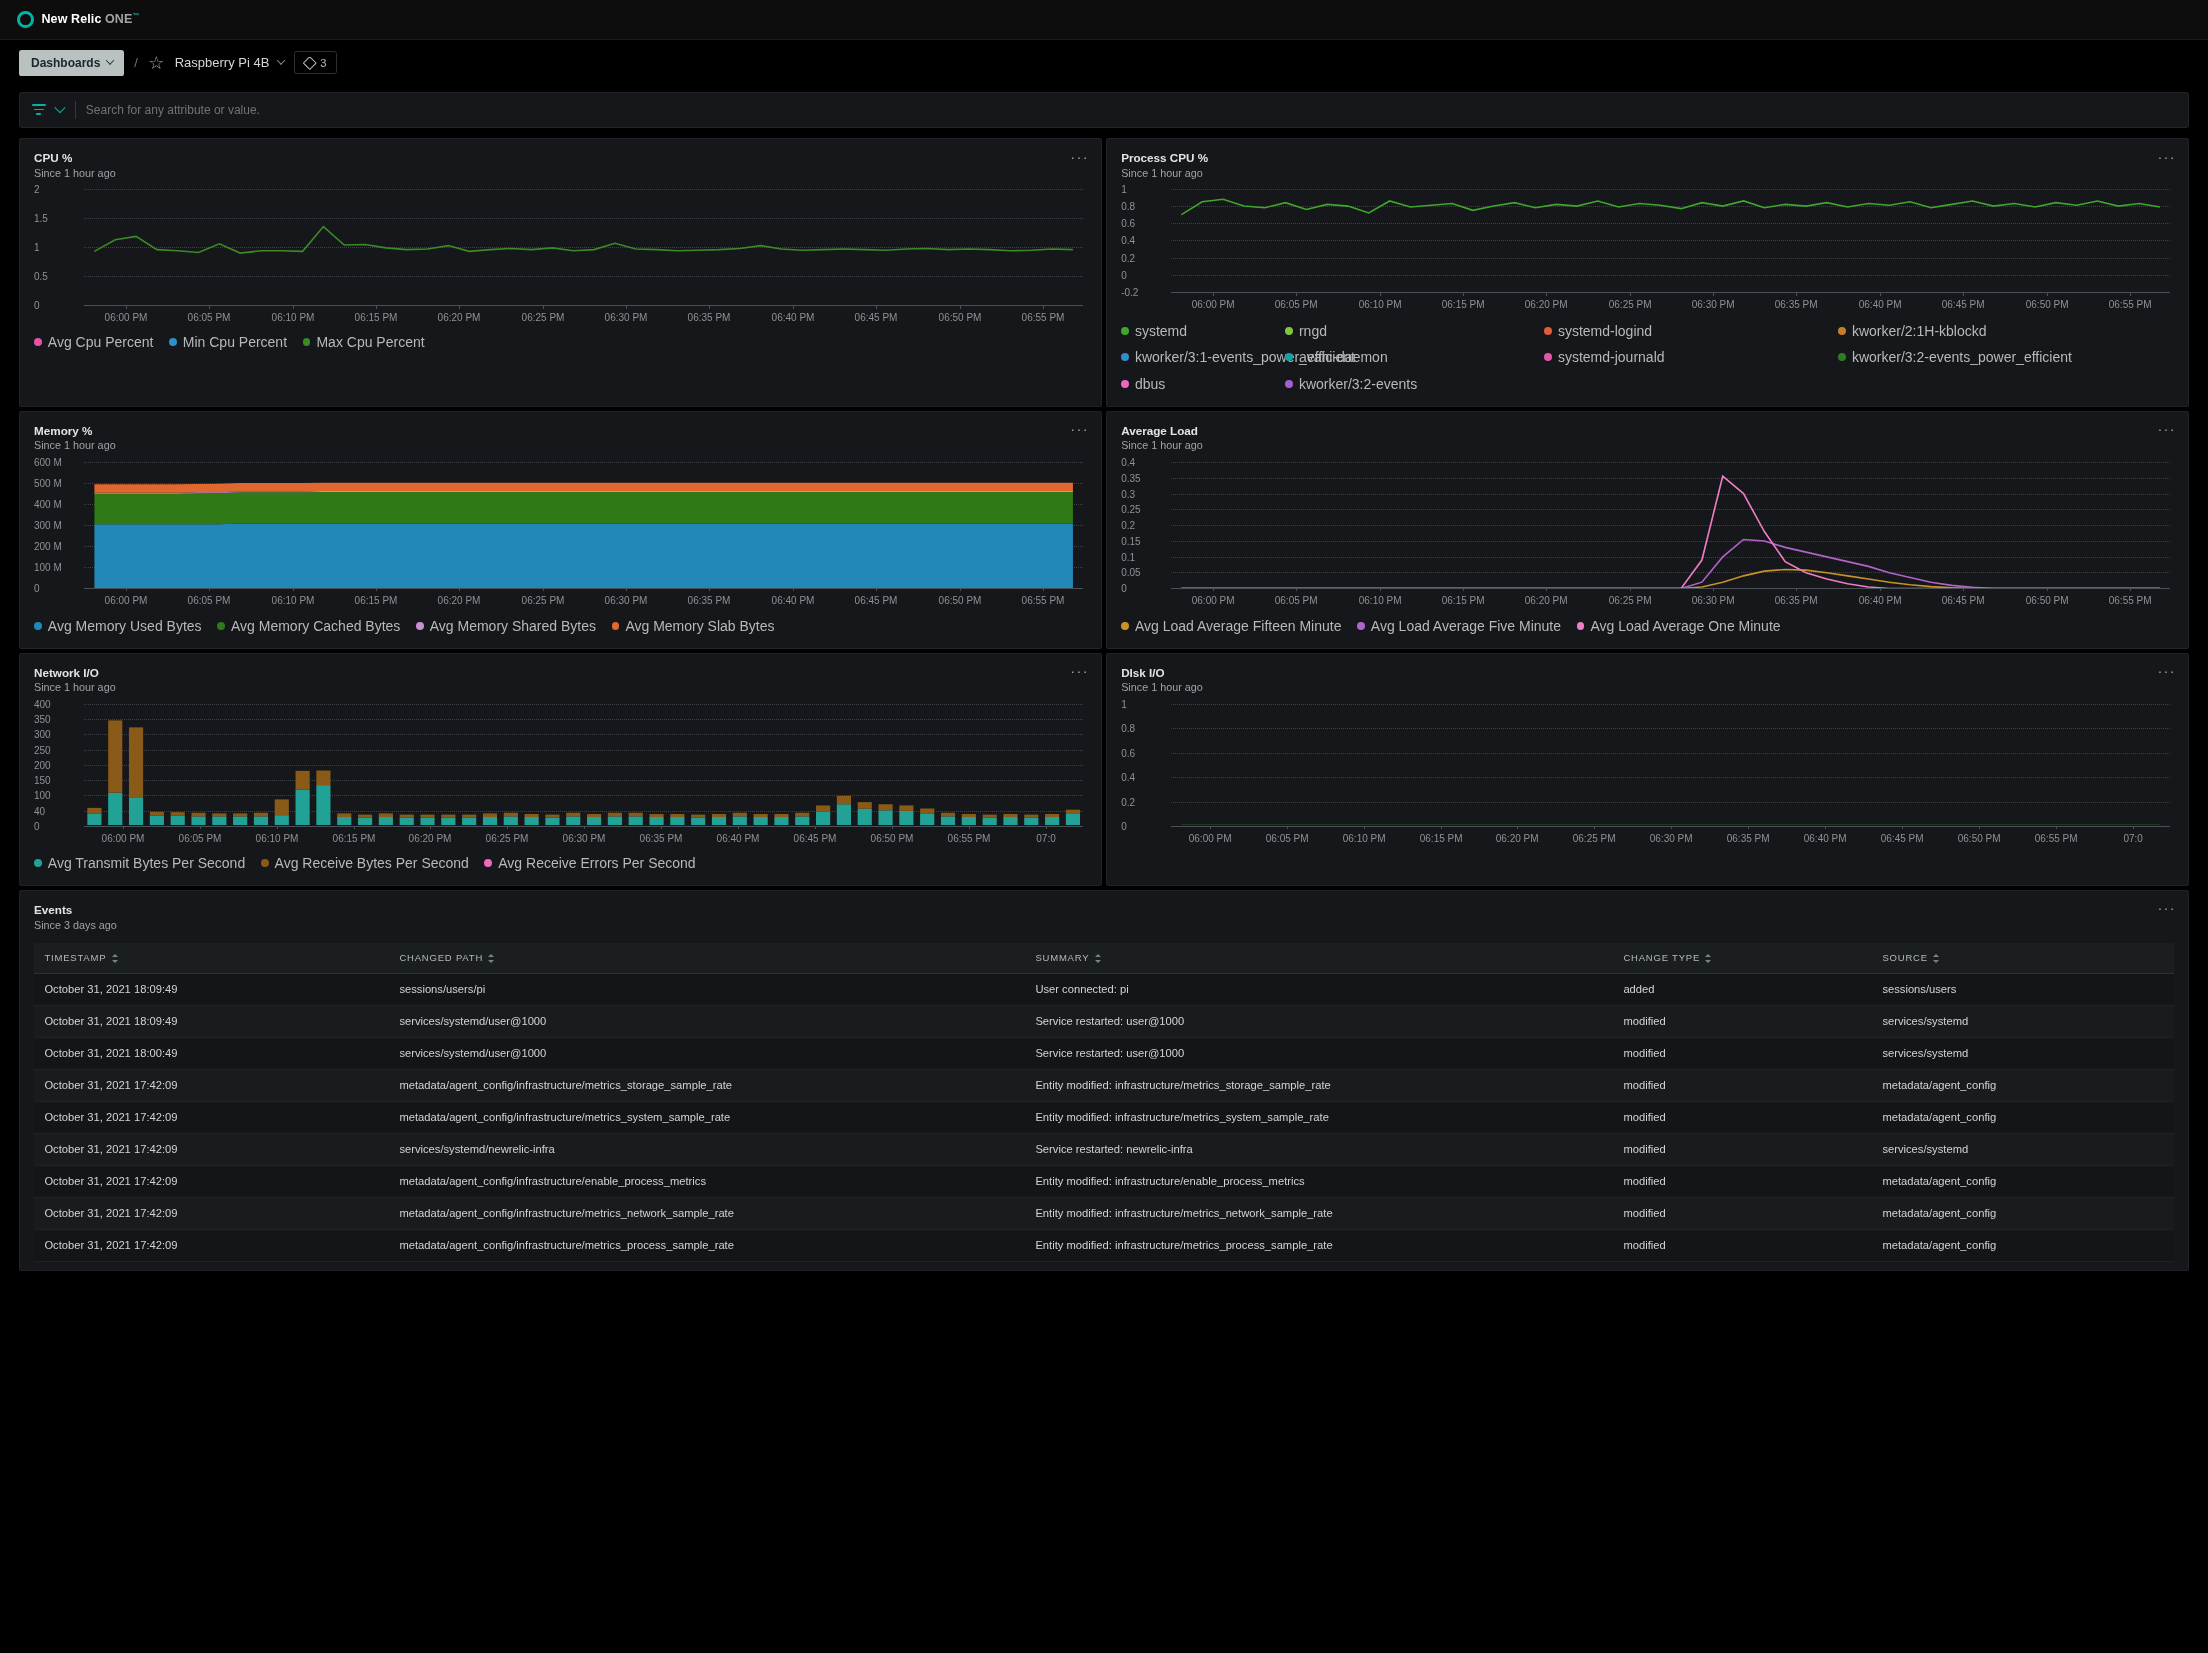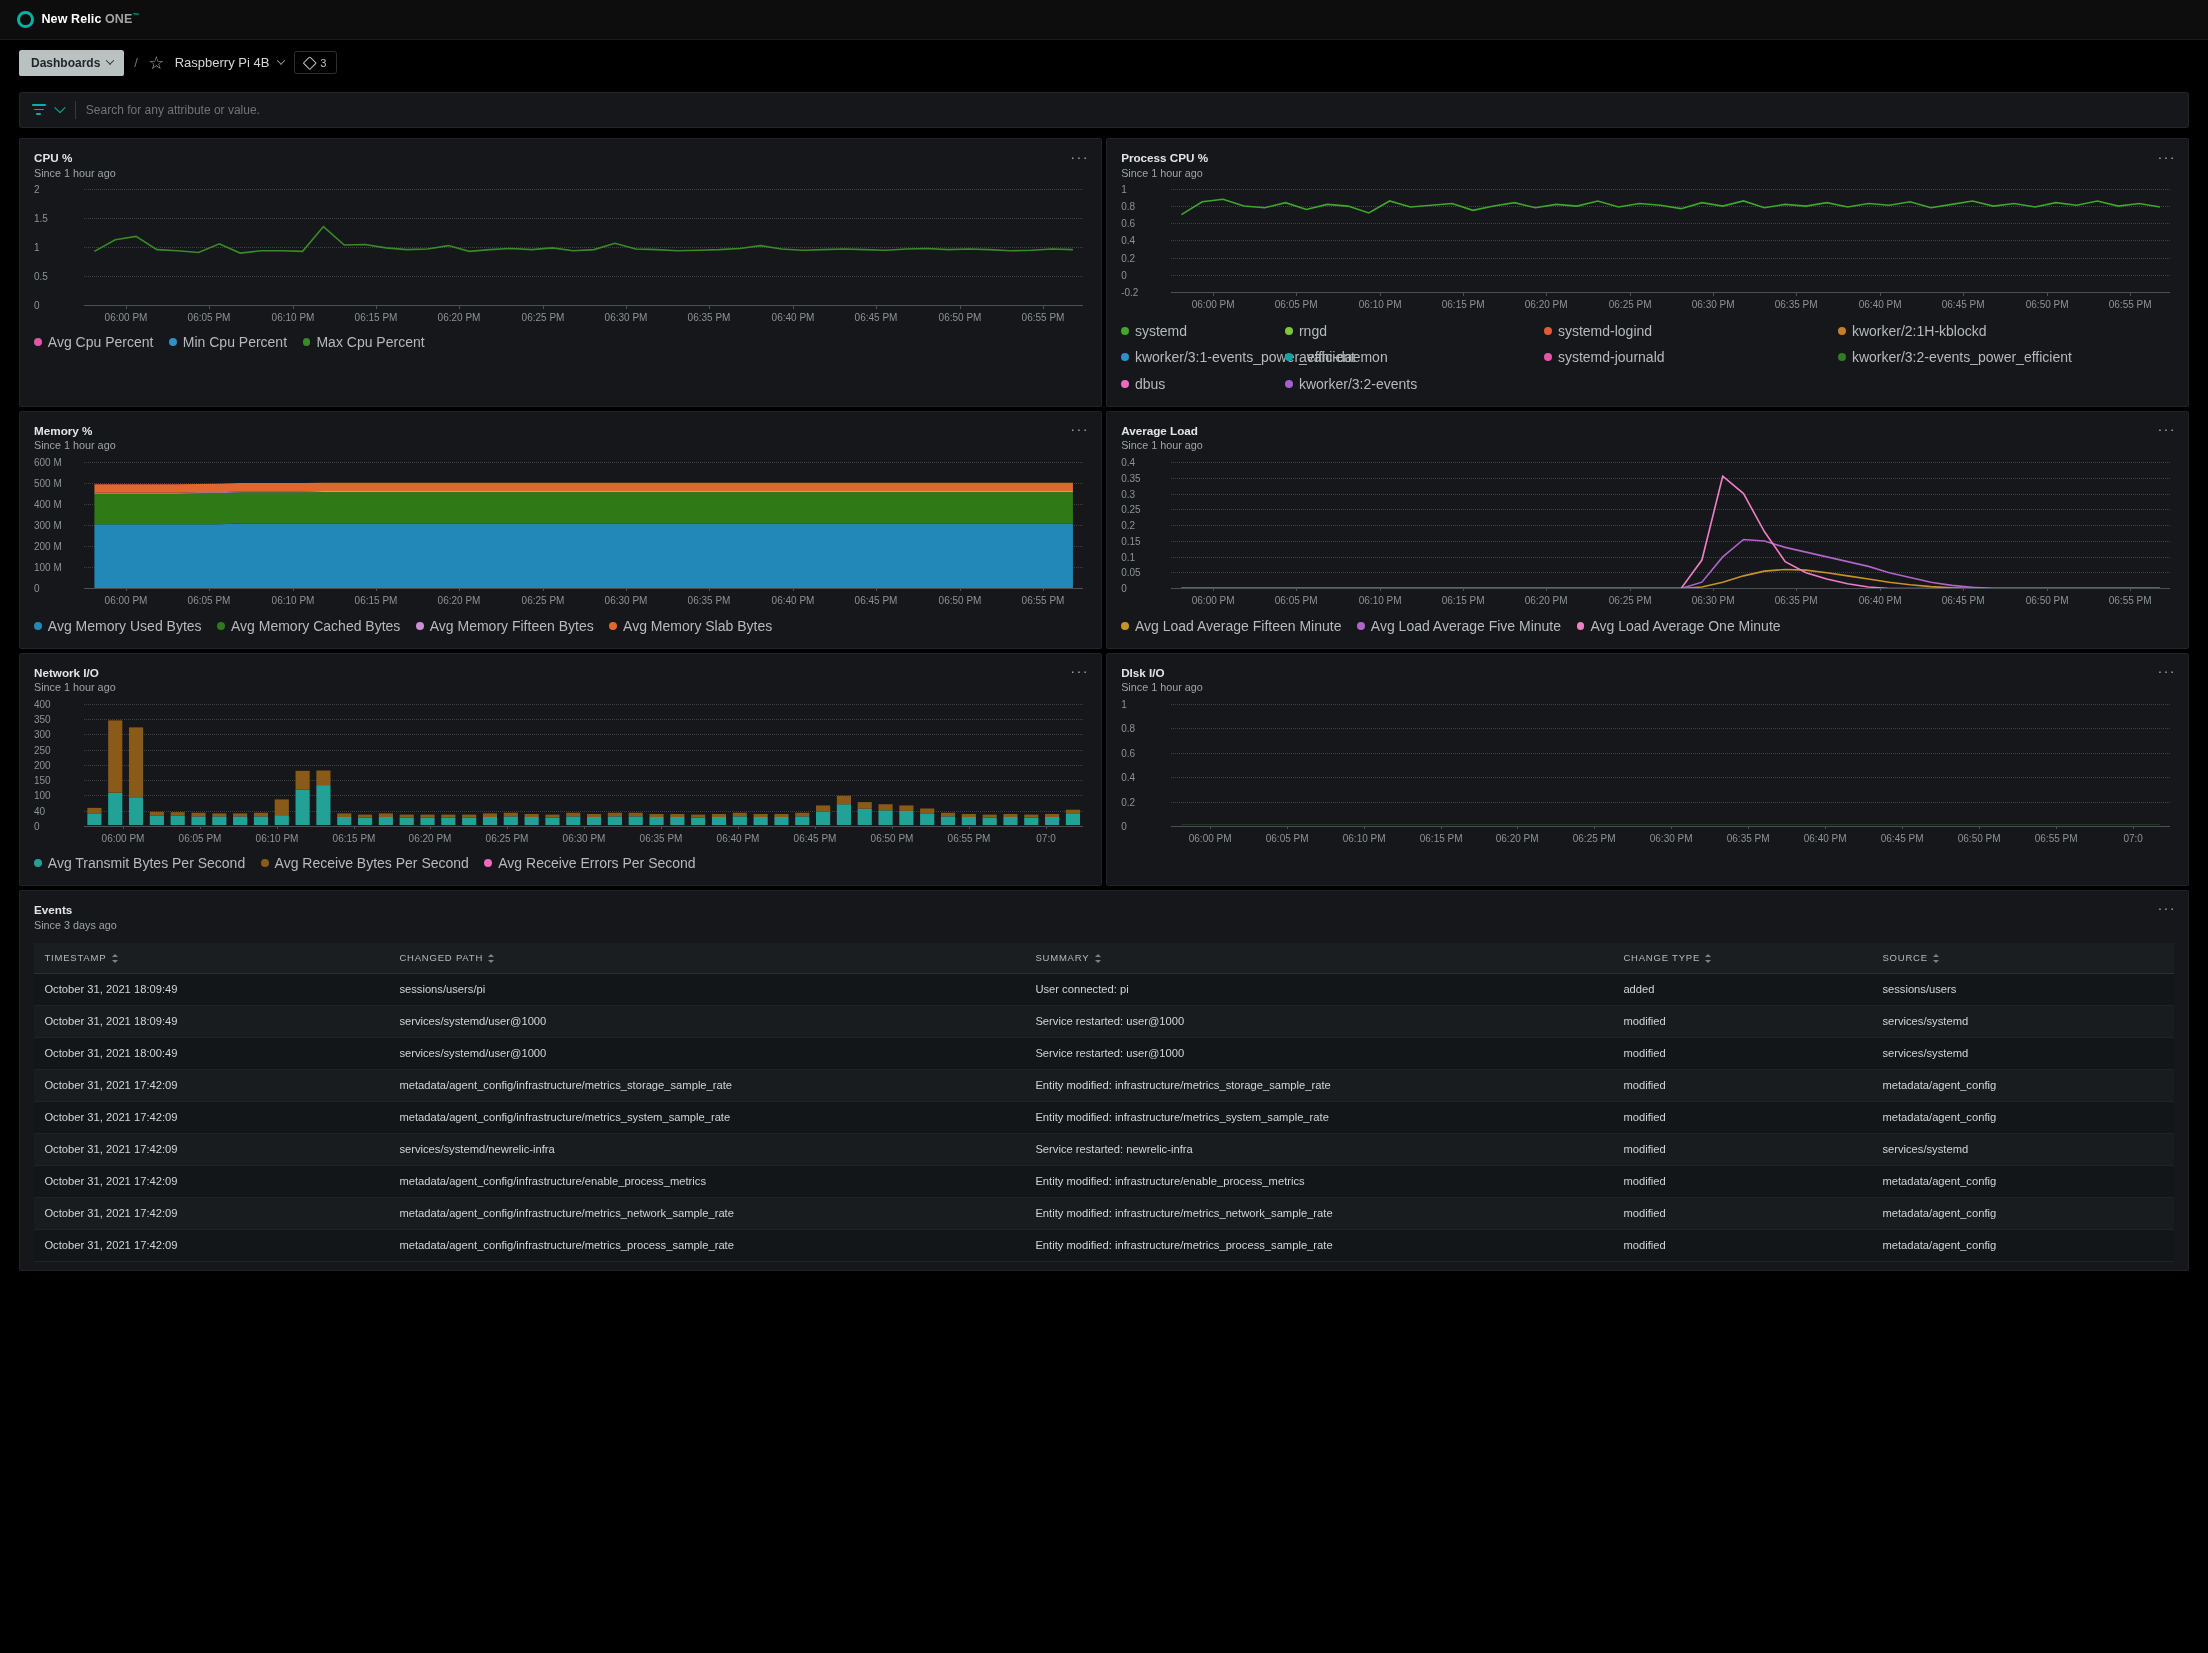--- a/index.html
+++ b/index.html
@@ -469,21 +469,21 @@
           <div class="lg-item">
             <span class="lg-dot" style="background:#2188b8"></span>
             <span>Avg Memory Used Bytes</span>
           </div>
           <div class="lg-item">
             <span class="lg-dot" style="background:#2f7a17"></span>
             <span>Avg Memory Cached Bytes</span>
           </div>
           <div class="lg-item">
             <span class="lg-dot" style="background:#c88fd4"></span>
-            <span>Avg Memory Fifteen Bytes</span>
+            <span>Avg Memory Shared Bytes</span>
           </div>
           <div class="lg-item">
             <span class="lg-dot" style="background:#e0682f"></span>
             <span>Avg Memory Slab Bytes</span>
           </div>
         </div>
     </div>
 
     <div class="panel half">
       <div class="panel-title">Average Load</div>

